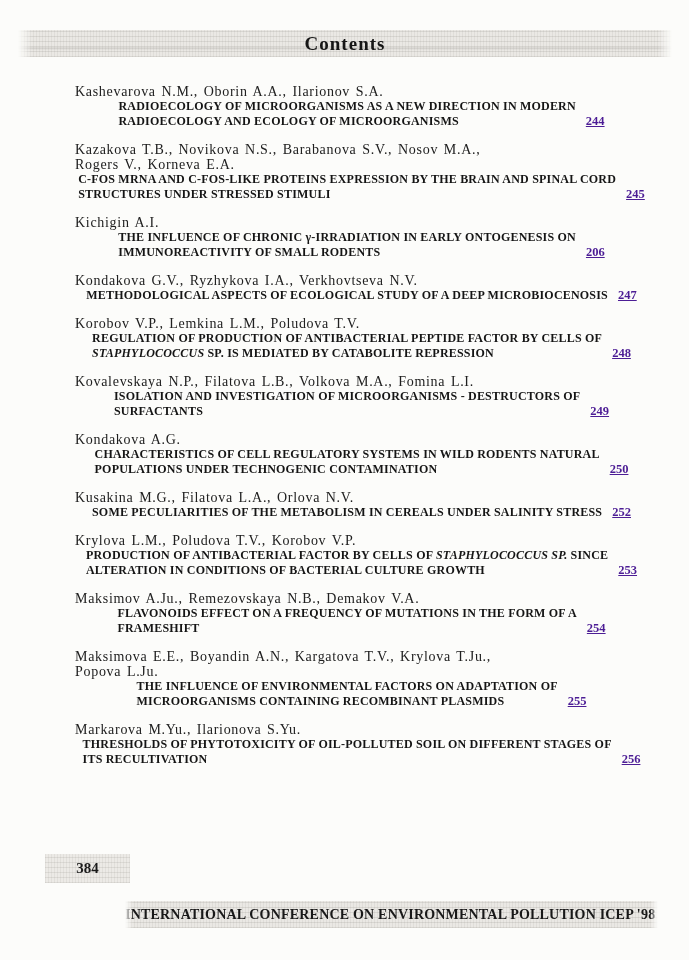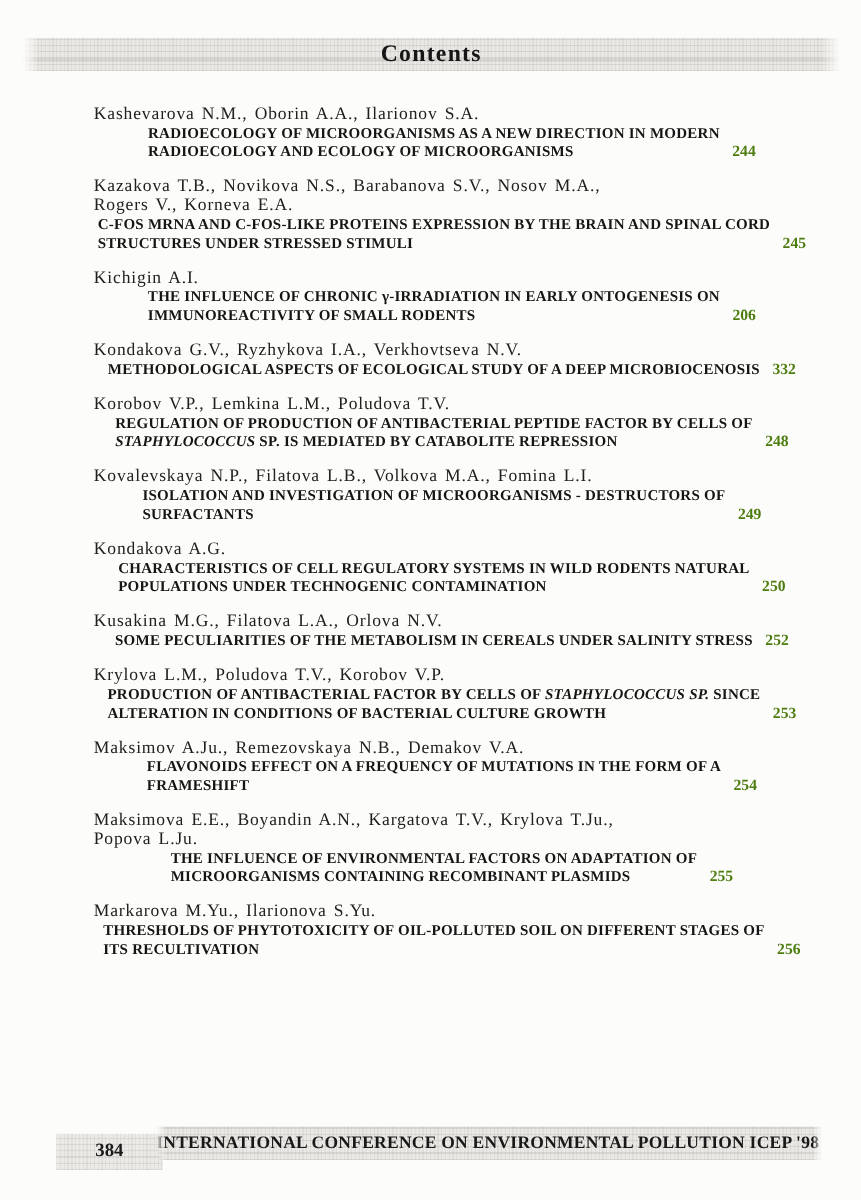--- a/index.html
+++ b/index.html
@@ -39,25 +39,25 @@
   }
   .title-row{display:flex;align-items:flex-end;justify-content:center;}
   .title{
     font-weight:bold;font-size:12px;line-height:15px;letter-spacing:.2px;
     white-space:pre-line;max-width:565px;
     color:#151515;
   }
   .title em{font-style:italic;}
   .pagenum{
     font-weight:bold;font-size:12.5px;line-height:15px;
-    margin-left:10px;white-space:nowrap;color:#4d7c0f;
+    margin-left:10px;white-space:nowrap;color:#4c1d95;text-decoration:underline;
   }
   
   .footer-pagebox{
-    position:absolute;left:45px;top:907px;width:85px;height:29px;
+    position:absolute;left:45px;top:854px;width:85px;height:29px;
     background-color:#eceae6;
     background-image:
       repeating-linear-gradient(0deg, rgba(120,118,110,.14) 0 1px, transparent 1px 5px),
       repeating-linear-gradient(90deg, rgba(130,127,120,.10) 0 1px, transparent 1px 3px);
     text-align:center;
     font-weight:bold;font-size:15px;line-height:29px;color:#1a1a1a;
   }
   .footer-band{
     position:absolute;left:125px;top:901px;width:533px;height:27px;
     background-color:#eae8e4;
@@ -110,21 +110,21 @@
         <div class="title"><span>THE INFLUENCE OF CHRONIC γ-IRRADIATION IN EARLY ONTOGENESIS ON
 IMMUNOREACTIVITY OF SMALL RODENTS</span></div>
         <div class="pagenum">206</div>
       </div>
     </div>
 
     <div class="entry">
       <div class="authors">Kondakova G.V., Ryzhykova I.A., Verkhovtseva N.V.</div>
       <div class="title-row">
         <div class="title"><span>METHODOLOGICAL ASPECTS OF ECOLOGICAL STUDY OF A DEEP MICROBIOCENOSIS</span></div>
-        <div class="pagenum">332</div>
+        <div class="pagenum">247</div>
       </div>
     </div>
 
     <div class="entry">
       <div class="authors">Korobov V.P., Lemkina L.M., Poludova T.V.</div>
       <div class="title-row">
         <div class="title"><span>REGULATION OF PRODUCTION OF ANTIBACTERIAL PEPTIDE FACTOR BY CELLS OF
 </span><em>STAPHYLOCOCCUS</em><span> SP. IS MEDIATED BY CATABOLITE REPRESSION</span></div>
         <div class="pagenum">248</div>
       </div>

